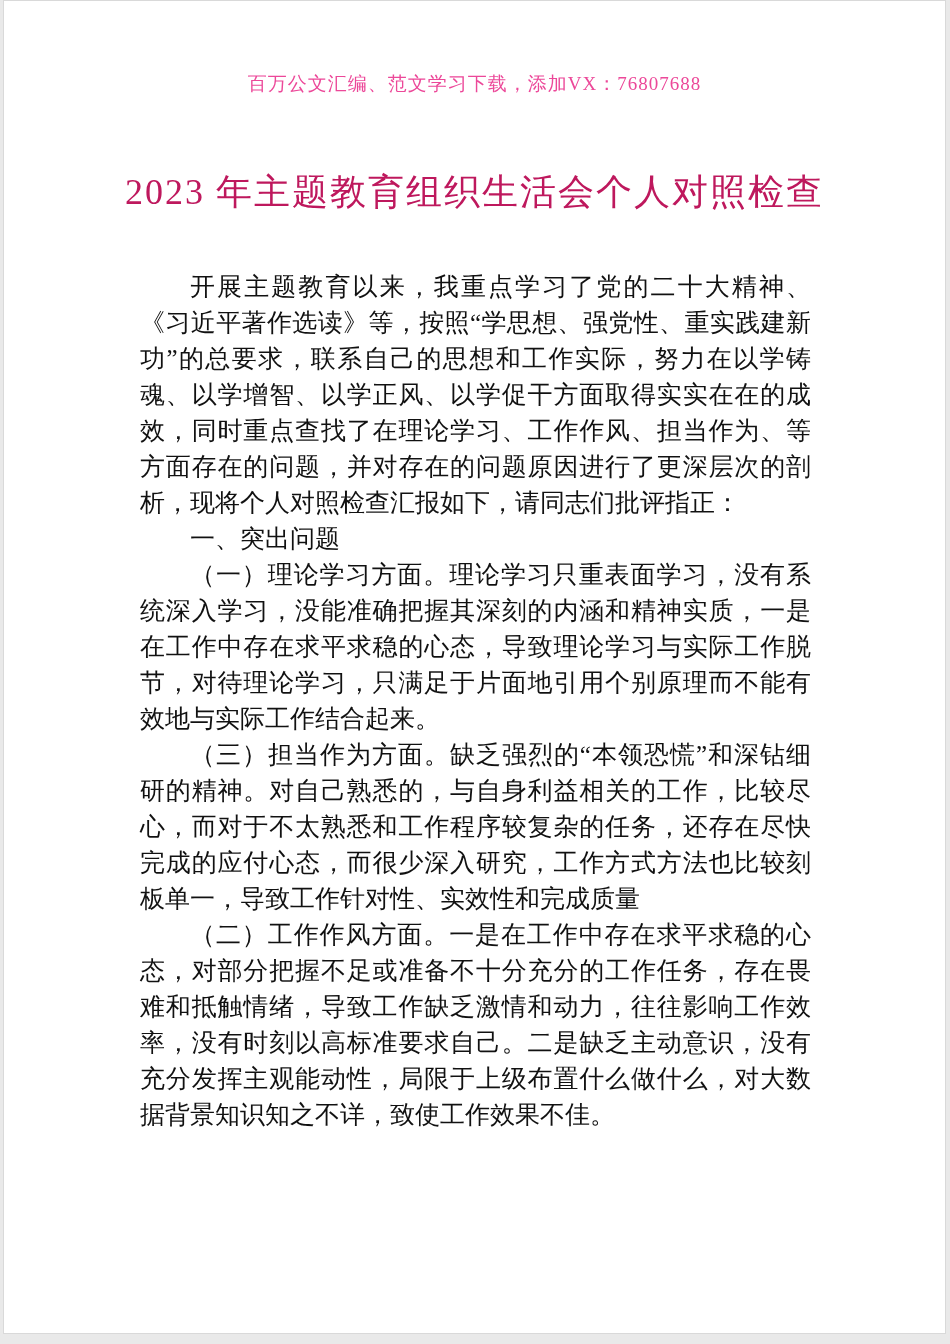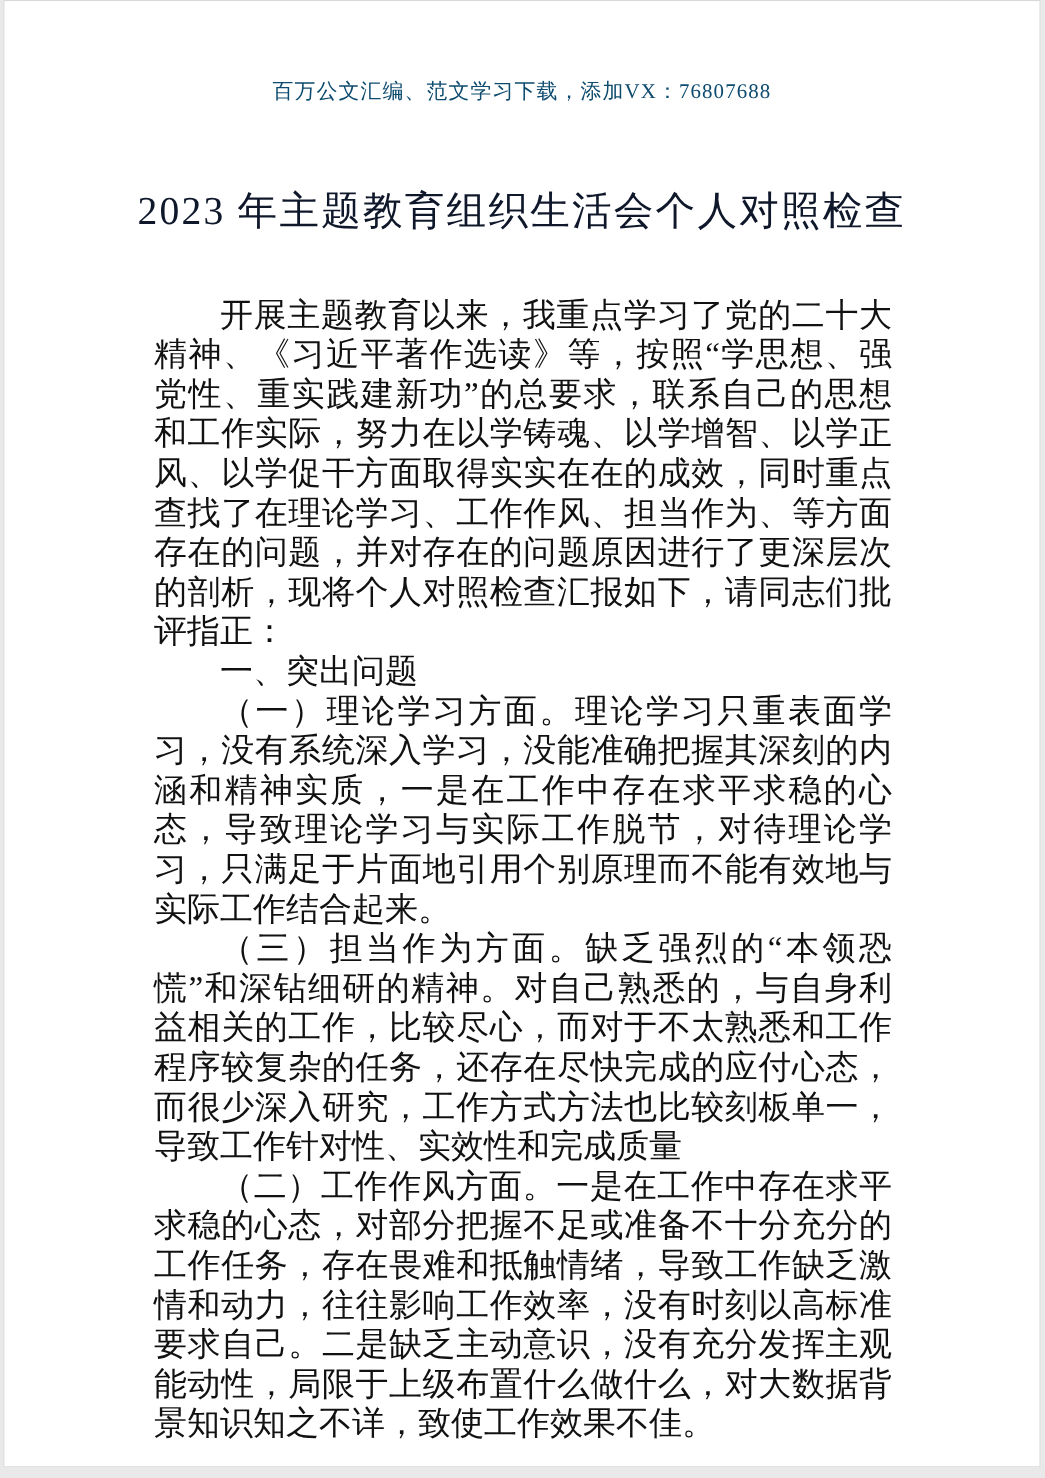--- a/index.html
+++ b/index.html
@@ -24,39 +24,39 @@
     background: #ffffff;
     border: 1px solid #d9d9d9;
     box-sizing: border-box;
     overflow: hidden;
   }
   .promo {
     margin-top: 70px;
     text-align: center;
     font-size: 19px;
     line-height: 26px;
-    color: #0c4a6e;
+    color: #ec4899;
     letter-spacing: 1px;
   }
   .doc-title {
     margin: 58px auto 0 auto;
     width: 720px;
     text-align: center;
     font-size: 36px;
     font-weight: 400;
-    color: #0f172a;
+    color: #be185d;
     line-height: 74px;
     letter-spacing: 2px;
   }
   .doc-title .title-line {
     display: block;
   }
   .doc-body {
     margin: 40px 134px 0 136px;
-    font-size: 30px;
+    font-size: 25px;
     line-height: 36px;
     color: #111111;
     text-align: justify;
     text-justify: inter-character;
   }
   .para {
     margin: 0;
     padding: 0;
     text-indent: 2em;
     word-break: break-all;

